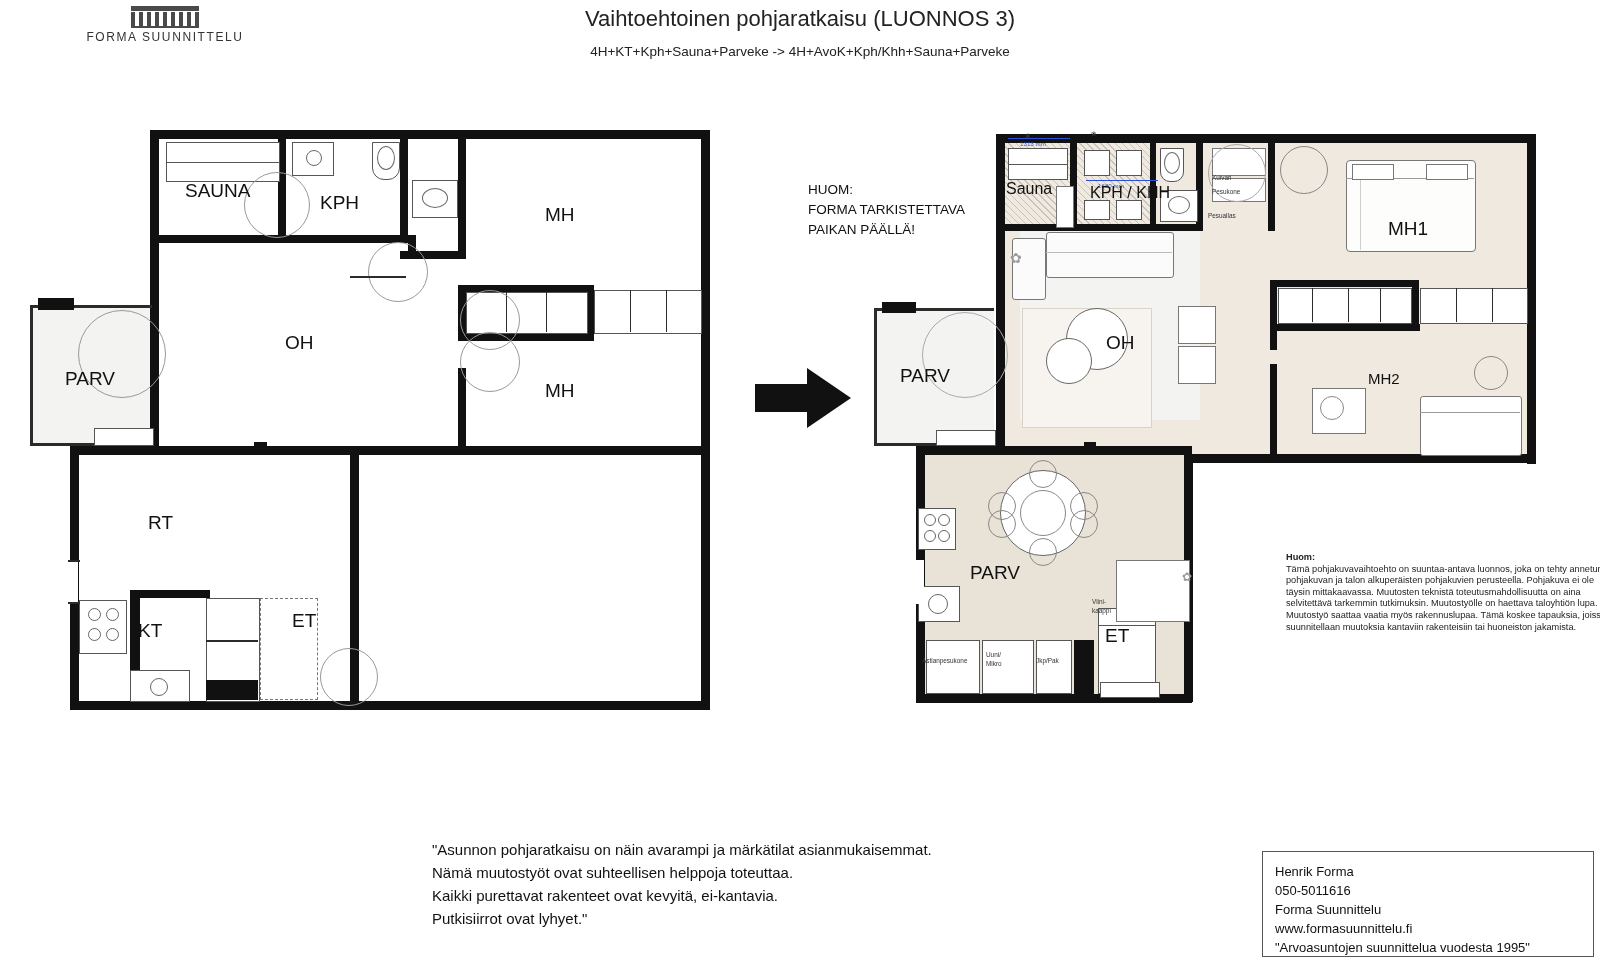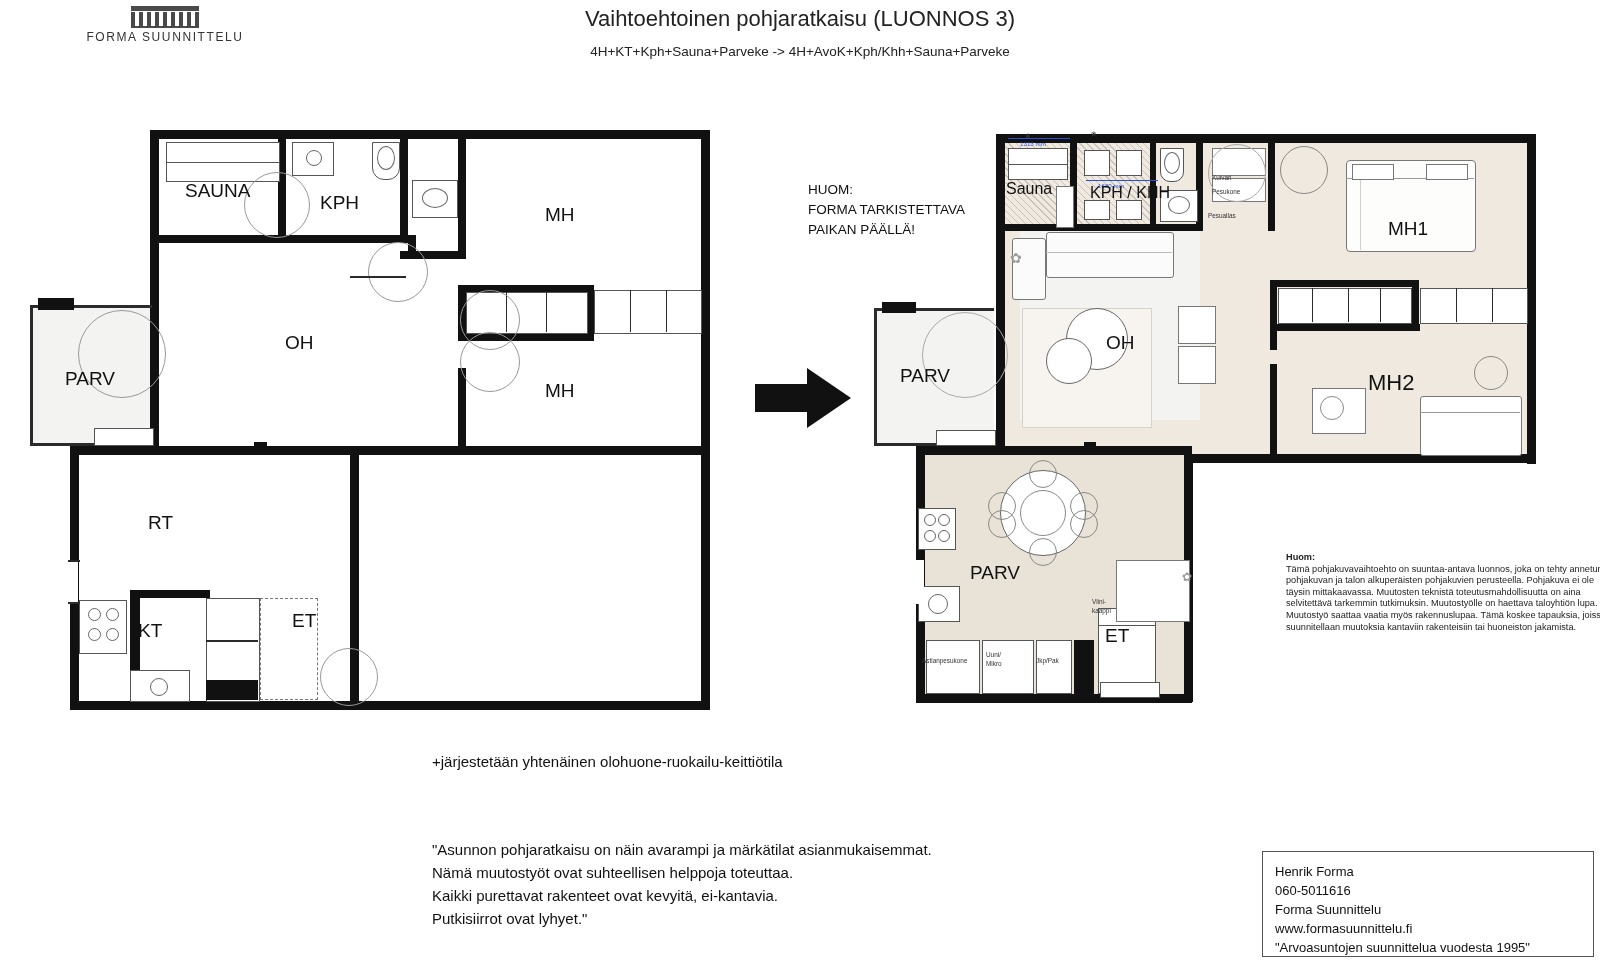--- a/index.html
+++ b/index.html
@@ -314,44 +314,43 @@
   <div class="lbl xxs" style="left:126px;top:540px;">Mikro</div>
   <div class="lbl xxs" style="left:176px;top:537px;">Jkp/Pak</div>
 
   <div class="fix" style="left:240px;top:562px;width:58px;height:14px;"></div>
   <div class="wall" style="left:224px;top:322px;width:12px;height:12px;"></div>
   <div class="thin" style="left:56px;top:440px;width:8px;height:44px;background:#fff;"></div>
 
   <div class="lbl sm" style="left:146px;top:60px;font-size:16px;">Sauna</div>
   <div class="lbl sm" style="left:230px;top:64px;font-size:16px;">KPH / KHH</div>
   <div class="lbl" style="left:528px;top:98px;font-size:19px;">MH1</div>
-  <div class="lbl" style="left:508px;top:250px;font-size:22px;">MH2</div>
+  <div class="lbl" style="left:508px;top:250px;font-size:15px;">MH2</div>
   <div class="lbl" style="left:246px;top:212px;font-size:19px;">OH</div>
   <div class="lbl" style="left:40px;top:245px;font-size:19px;">PARV</div>
   <div class="lbl" style="left:110px;top:442px;font-size:19px;">PARV</div>
   <div class="lbl" style="left:245px;top:505px;font-size:19px;">ET</div>
 </div>
 
 <div class="abs" id="disclaimer">
   <div class="dh">Huom:</div>
   <div>Tämä pohjakuvavaihtoehto on suuntaa-antava luonnos, joka on tehty annetun pohjakuvan ja talon alkuperäisten pohjakuvien perusteella. Pohjakuva ei ole täysin mittakaavassa. Muutosten teknistä toteutusmahdollisuutta on aina selvitettävä tarkemmin tutkimuksin. Muutostyölle on haettava taloyhtiön lupa. Muutostyö saattaa vaatia myös rakennuslupaa. Tämä koskee tapauksia, joissa suunnitellaan muutoksia kantaviin rakenteisiin tai huoneiston jakamista.</div>
 </div>
 
 <div class="abs" id="bullets">
-  <div>+järjestetään yhtenäinen olohuone-ruokailu-keittiötila</div>
 </div>
 
 <div class="abs" id="quote">
   <div>"Asunnon pohjaratkaisu on näin avarampi ja märkätilat asianmukaisemmat.</div>
   <div>Nämä muutostyöt ovat suhteellisen helppoja toteuttaa.</div>
   <div>Kaikki purettavat rakenteet ovat kevyitä, ei-kantavia.</div>
   <div> Putkisiirrot ovat lyhyet."</div>
 </div>
 
 <div class="abs" id="contact-box">
   <div class="inner">
     <div>Henrik Forma</div>
-    <div>060-5011616</div>
+    <div>050-5011616</div>
     <div>Forma Suunnittelu</div>
     <div>www.formasuunnittelu.fi</div>
     <div>"Arvoasuntojen suunnittelua vuodesta 1995"</div>
   </div>
 </div>
 
 </body></html>

